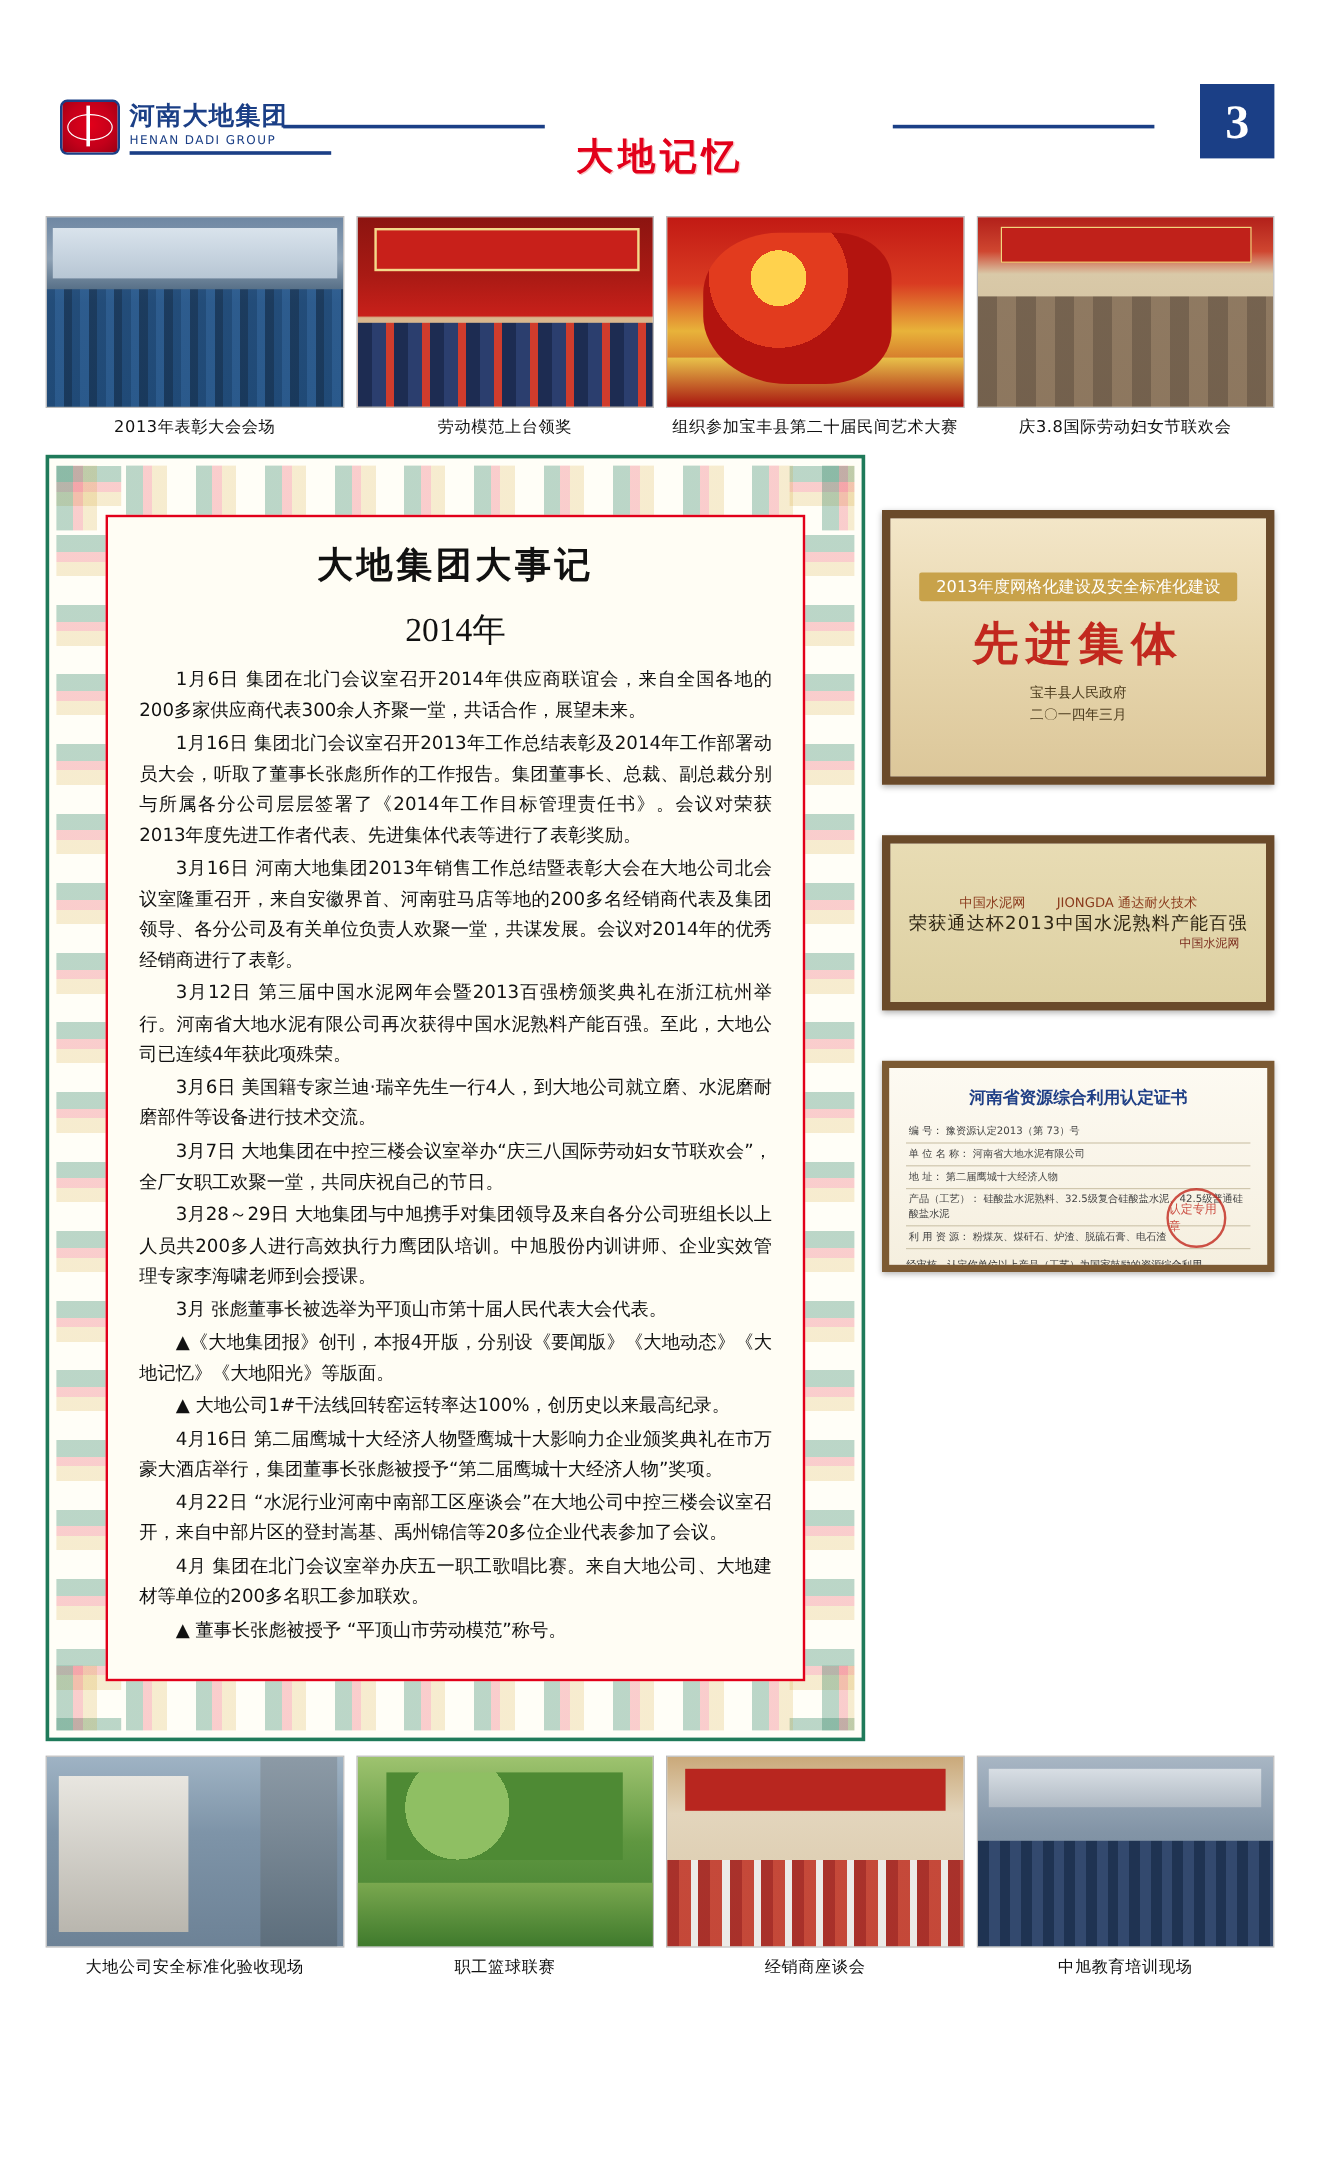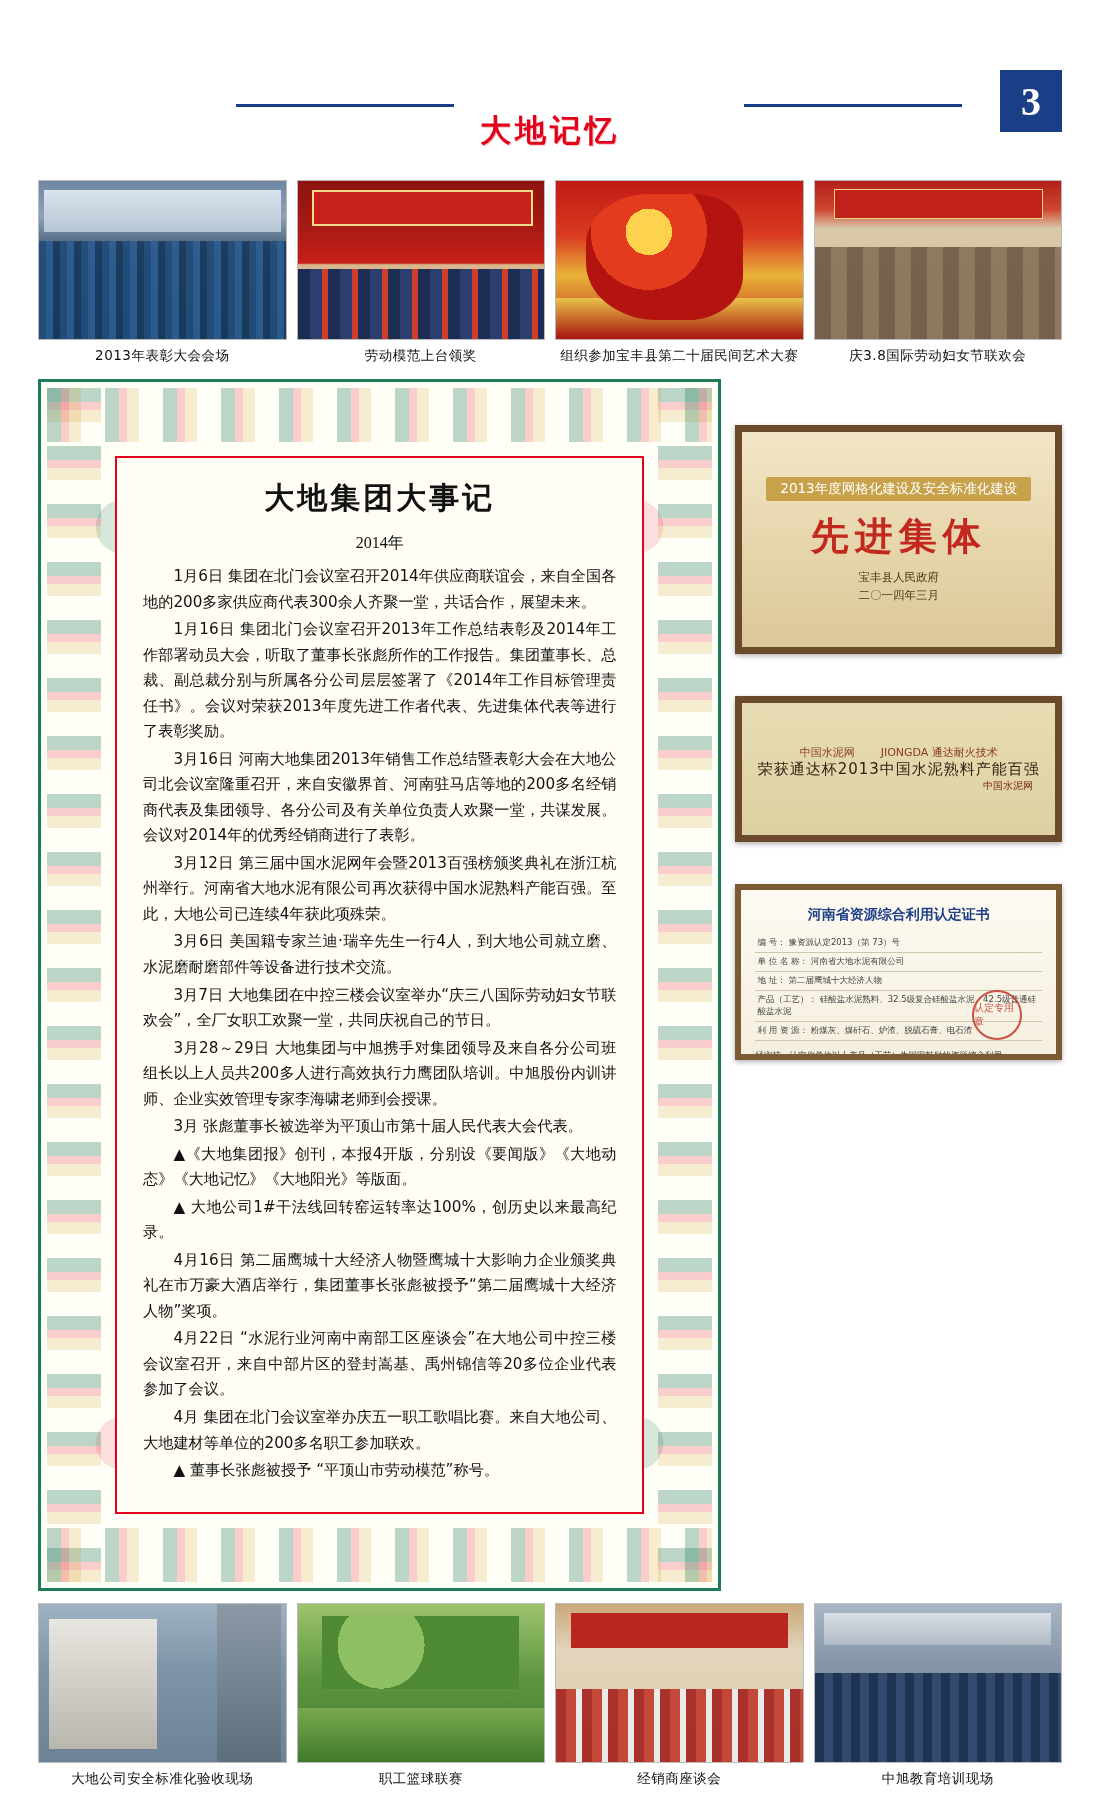--- a/index.html
+++ b/index.html
@@ -148,21 +148,21 @@
   .main{
     display:flex;gap:14px;margin-top:14px;padding:0 10px;align-items:flex-start;
   }
 
   
   .article-frame{
     width:690px;
     border:3px solid #1f7a5a;
     background:#fffef7;
     position:relative;
-    padding:34px;
+    padding:7px;
     box-sizing:border-box;
     background-image:
       radial-gradient(circle at 12% 12%, rgba(31,122,90,.18) 0 26px, transparent 27px),
       radial-gradient(circle at 88% 12%, rgba(226,0,26,.12) 0 26px, transparent 27px),
       radial-gradient(circle at 12% 88%, rgba(226,0,26,.12) 0 26px, transparent 27px),
       radial-gradient(circle at 88% 88%, rgba(31,122,90,.18) 0 26px, transparent 27px);
   }
   .frame-orn{
     position:absolute;pointer-events:none;
   }
@@ -197,21 +197,21 @@
     z-index:3;
   }
   .art-title{
     text-align:center;
     font-size:30px;font-weight:bold;color:#111;
     letter-spacing:3px;
     margin:6px 0 14px;
     font-family:"DejaVu Sans","Liberation Sans",sans-serif;
   }
   .art-year{
-    text-align:center;font-size:16px;color:#111;margin-bottom:10px;
+    text-align:center;font-size:28px;color:#111;margin-bottom:10px;
     font-family:"Liberation Serif",serif;
   }
   .art-p{
     font-size:15.2px;line-height:1.68;color:#111;text-align:justify;
     text-indent:2em;margin:0 0 2px;
     font-family:"DejaVu Sans","Liberation Sans",sans-serif;
   }
 
   
   .right-col{
@@ -257,20 +257,30 @@
     display:flex;align-items:center;justify-content:center;opacity:.8;
   }
   .lower-strip{margin-top:12px;}
 </style>
 </head>
 <body>
 
 <div class="page">
 
   <div class="header">
+    <div class="logo-block">
+      <div class="logo-globe"></div>
+      <div>
+        <div class="logo-text">
+          <div class="cn">河南大地集团</div>
+          <div class="en">HENAN DADI GROUP</div>
+        </div>
+        <div class="logo-underline"></div>
+      </div>
+    </div>
 
     <div class="head-rule-l"></div>
     <div class="head-rule-r"></div>
     <div class="head-title-wrap">
       <span class="head-title">大地记忆</span>
     </div>
 
     <div class="page-num">3</div>
   </div>
 

